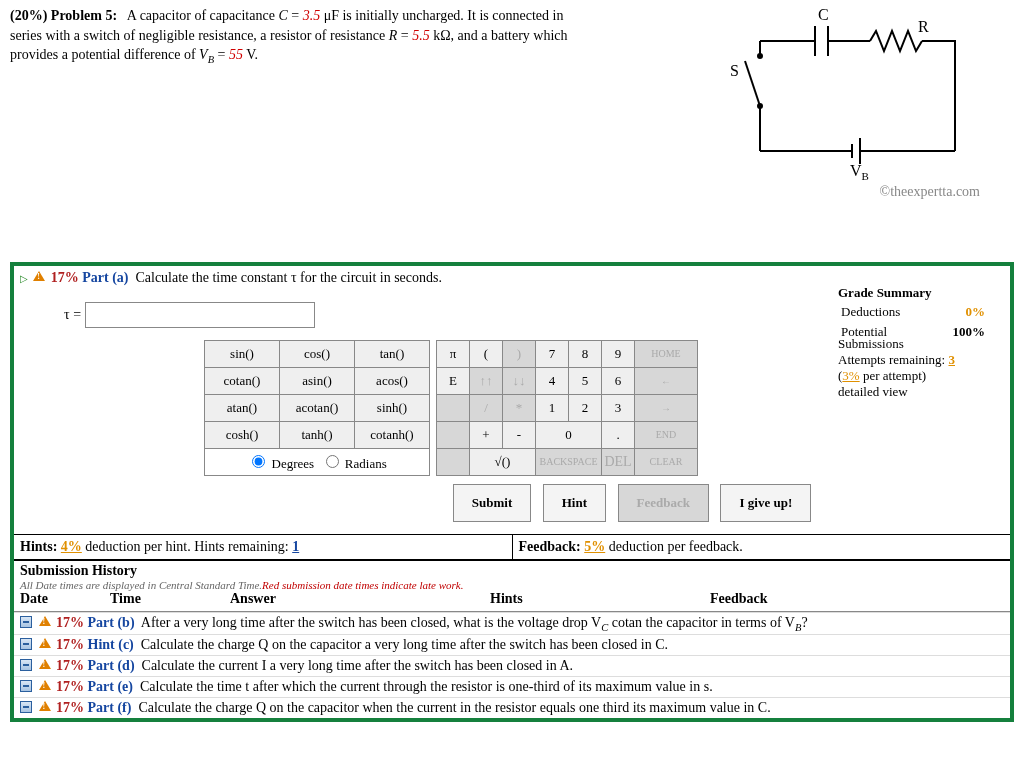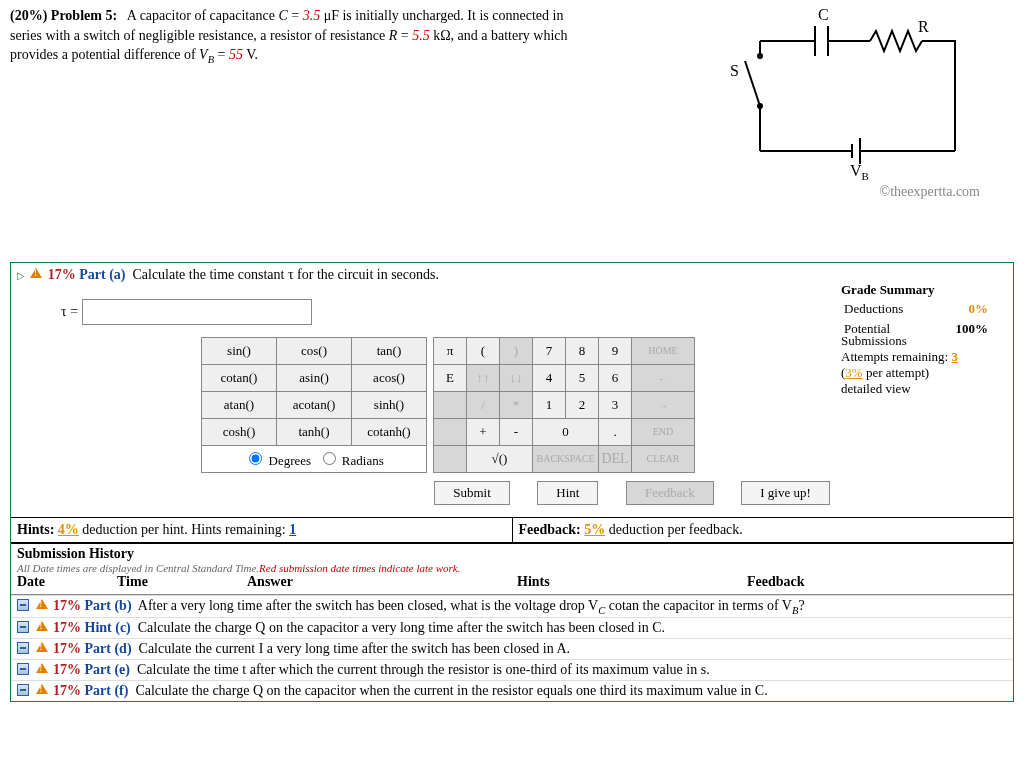--- a/index.html
+++ b/index.html
@@ -13,21 +13,21 @@
     box-sizing: border-box;
   }
   .prob-head { line-height: 1.4; display:flex; }
   .prob-text { flex: 1 1 auto; max-width: 640px;}
   .red { color: #d00000; font-style: italic; }
   .ital { font-style: italic; }
   .sub { vertical-align: sub; font-size: 0.75em; }
   .circuit-wrap { width: 330px; text-align:right; }
   .watermark { color:#888; font-size:14px; text-align:right; margin-top:-4px;}
   .panel {
-    border: 1px solid #15803d;
+    border: 4px solid #15803d;
     margin-top: 60px;
   }
   .part-row { padding: 4px 6px; }
   .icon-arrow { color: #2a8a2a; font-size:10px; margin-right:2px;}
   .icon-warn {
     display:inline-block; width:0; height:0;
     border-left:6px solid transparent;
     border-right:6px solid transparent;
     border-bottom:10px solid #e08000;
     position:relative; top:-1px; margin-right:2px;
@@ -52,37 +52,37 @@
   }
   table.nums { border-collapse: collapse; }
   table.nums td {
     border:1px solid #888; background:#efefef; text-align:center;
     width:30px; height:24px; font-size:13px; cursor:pointer;
   }
   table.nums td.wide { width:60px; font-size:10px; color:#888;}
   table.nums td.dis { color:#aaa; background:#d7d7d7;}
   .mode-row td { background:#fff !important; }
   .btns { text-align:center; margin:6px 0 8px 240px;}
-  .btn { display:inline-block; border:1px solid #888; background:#f4f4f4; padding:3px 18px; margin:0 12px; font-family:inherit; font-size:13px; cursor:pointer;}
+  .btn { display:inline-block; border:1px solid #888; background:#f4f4f4; padding:10px 18px; margin:0 4px; font-family:inherit; font-size:13px; cursor:pointer;font-weight:bold;}
   .btn.dis { color:#aaa; background:#d7d7d7;}
   .hints-bar { border-top:1px solid #000; display:flex;}
   .hints-bar > div { padding:4px 6px; }
   .hints-bar .left { flex:1; border-right:1px solid #000;}
   .hints-bar .right { flex:1;}
   .grade-box { position:absolute; right:22px; top: 19px; width:150px; font-size:13px;}
   .grade-box .title{font-weight:bold;}
   .grade-box table{width:100%; font-size:13px;}
   .grade-box .orange{color:#e09000; font-weight:bold;}
   .subs-box { position:absolute; right:22px; top:70px; width:150px; font-size:13px;}
   .panel-body{ position:relative; padding-bottom:4px;}
   .hist { border-top:2px solid #000; padding:2px 6px 4px;}
   .hist .sm{ font-style:italic; color:#666; font-size:11px;}
   .hist .sm .red2{color:#c00000;}
   .hist-head{font-weight:bold;}
-  .hist-cols{display:flex; font-weight:bold; gap:10px;}
+  .hist-cols{display:flex; font-weight:bold; gap:0;}
   .hist-cols span:nth-child(1){width:90px;}
   .hist-cols span:nth-child(2){width:120px;}
   .hist-cols span:nth-child(3){width:260px;}
   .hist-cols span:nth-child(4){width:220px;}
   .hist-cols span:nth-child(5){width:160px;}
   .other-parts{ border-top:1px solid #888;}
   .other-parts .prow{ padding:2px 6px; border-top:1px solid #ddd;}
   .ul-link{ color:#e09000; text-decoration:underline; font-weight:bold;}
   svg.circ { display:block; margin-left:auto;}
 </style>

